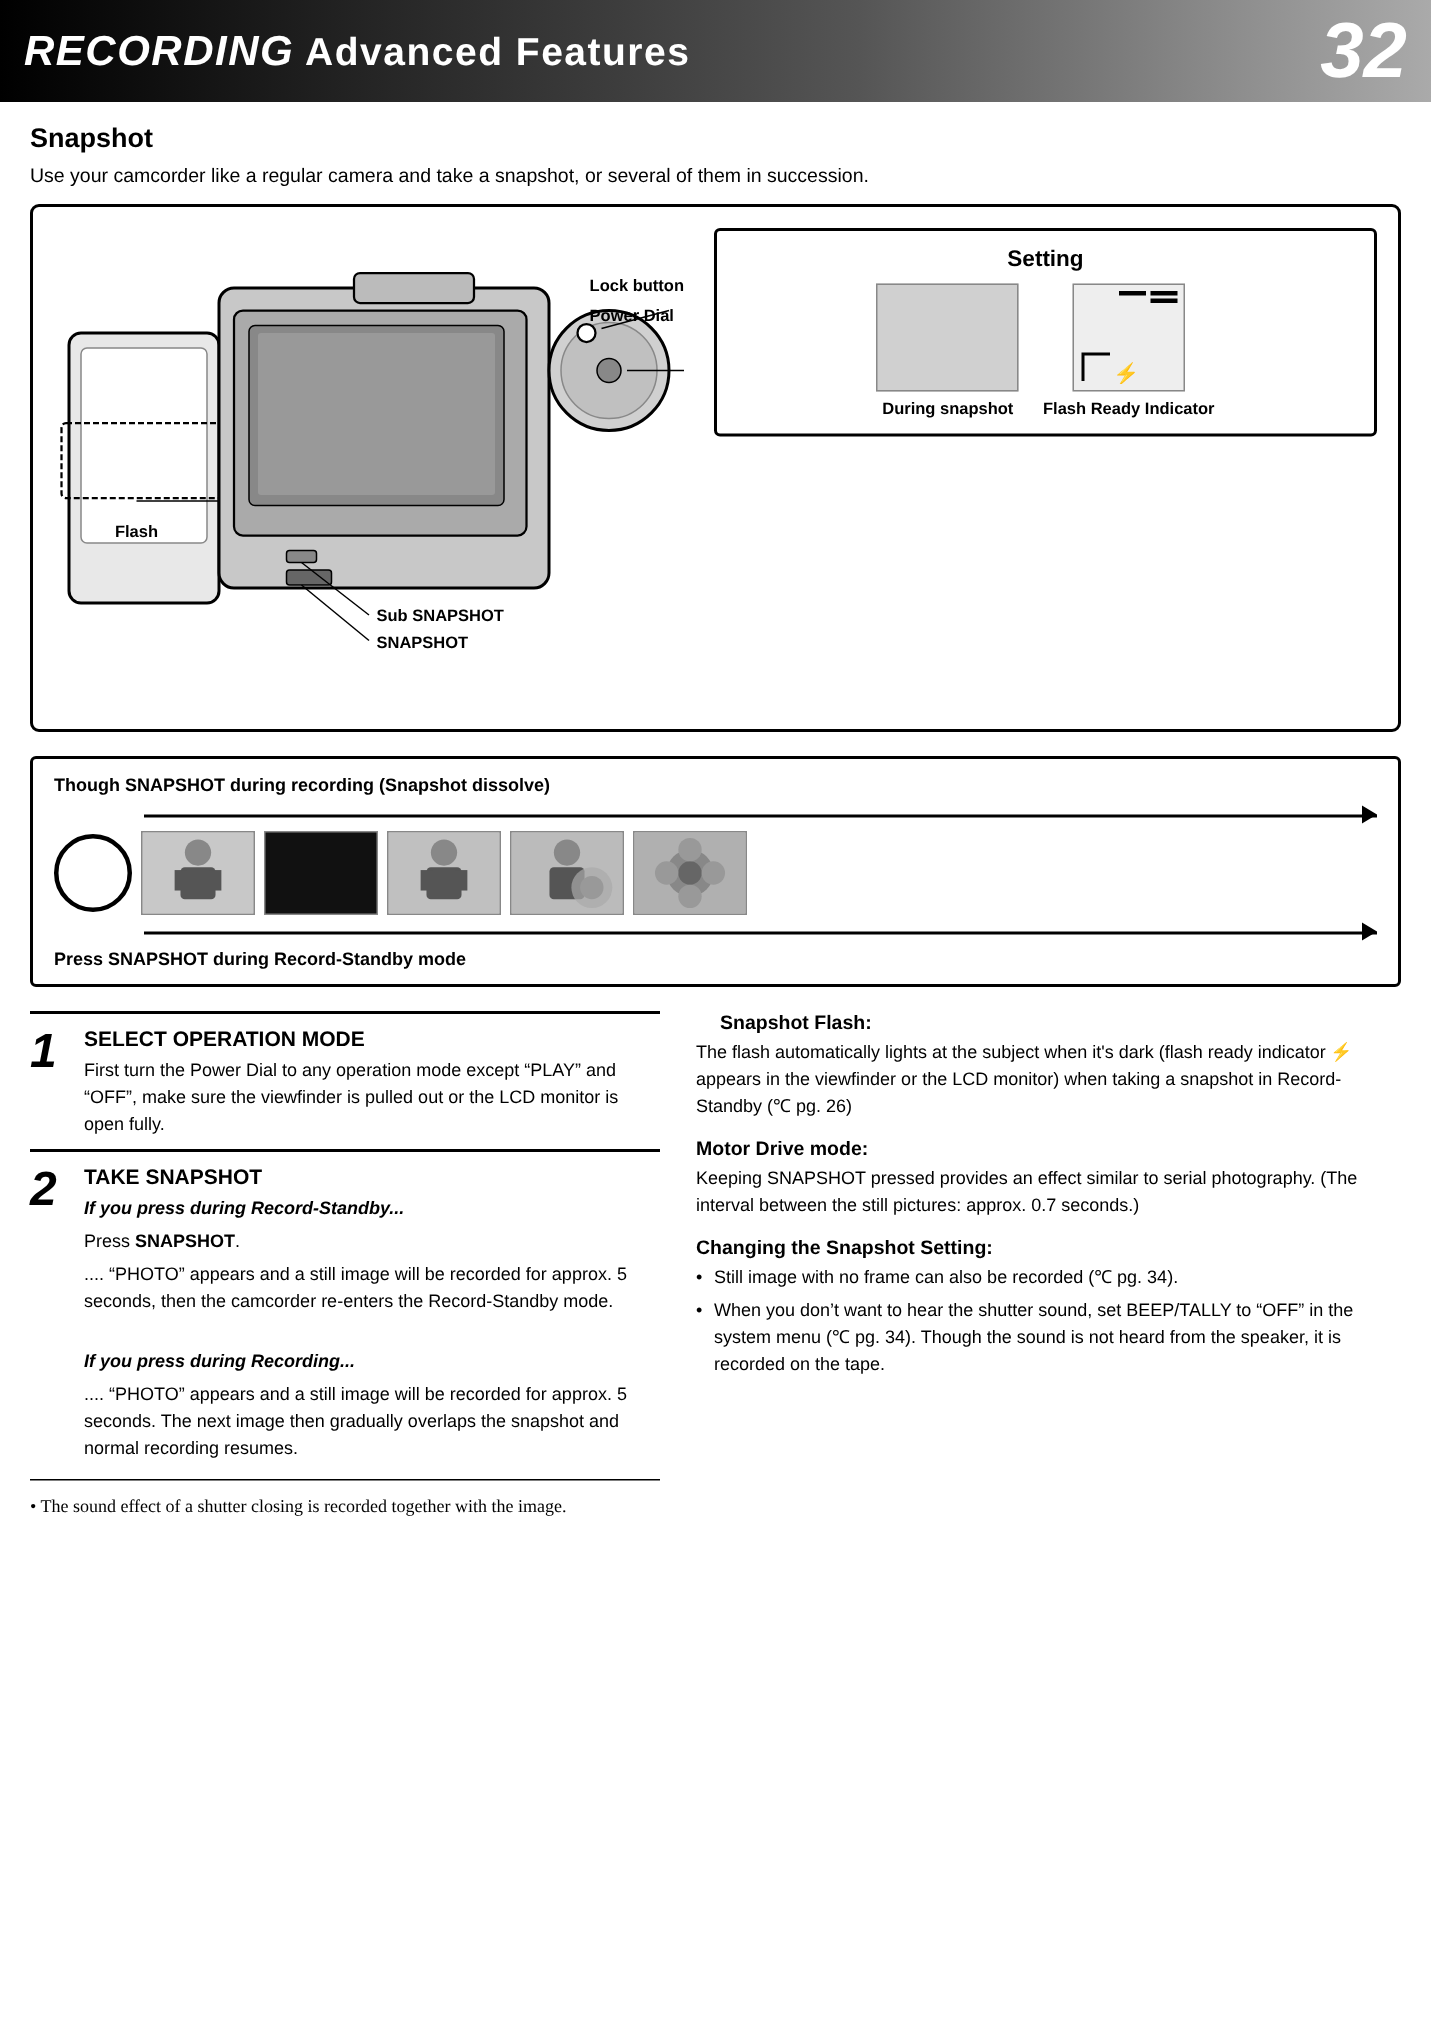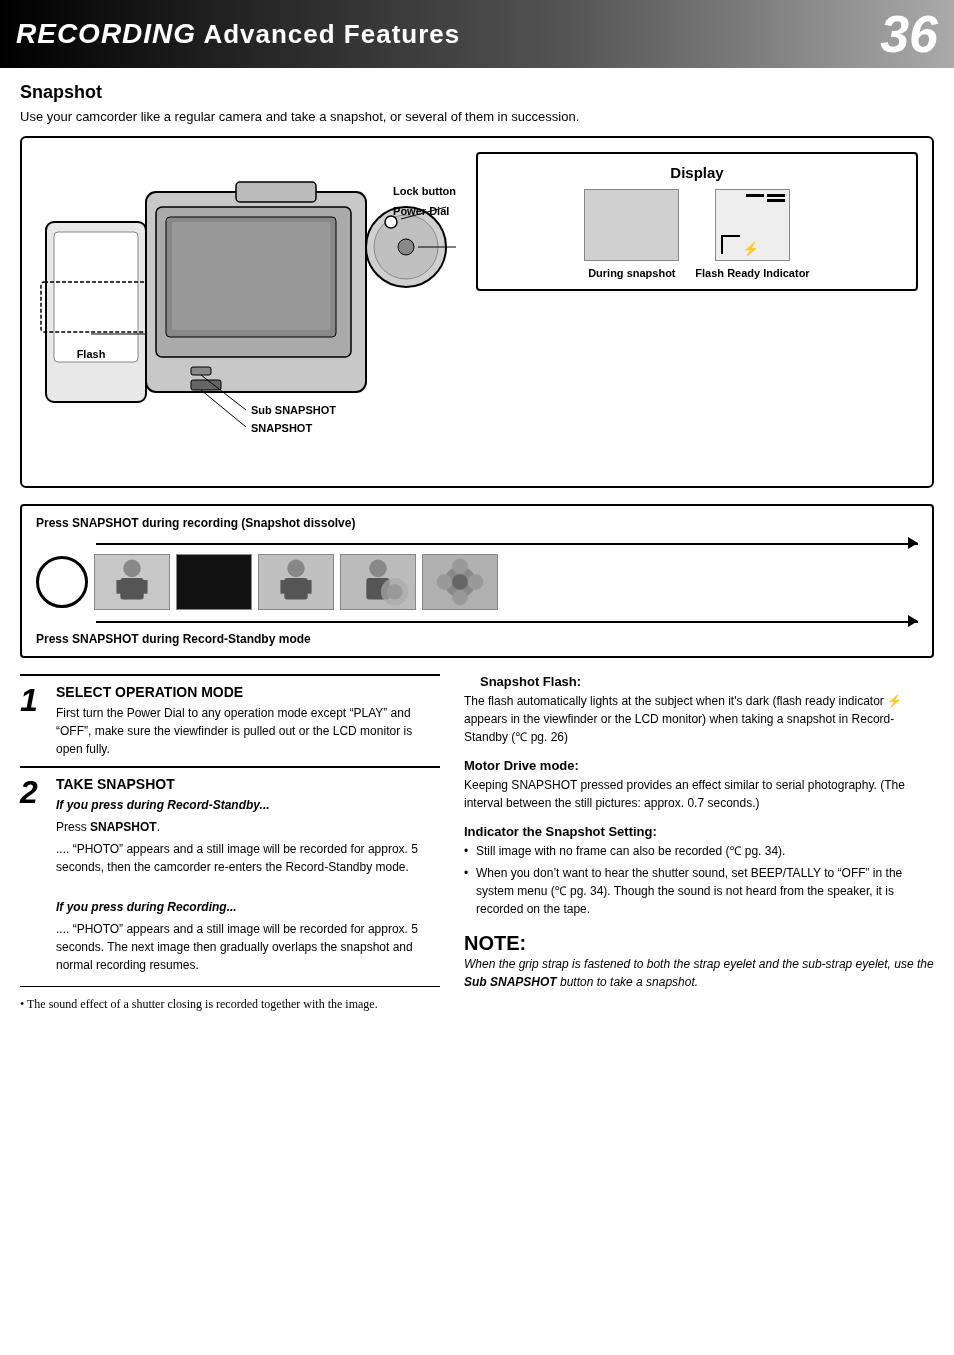--- a/index.html
+++ b/index.html
@@ -276,21 +276,21 @@
       font-weight: bold;
     }
   </style>
 </head>
 <body>
 
 <div class="header">
   <div class="header-title">
     <em>RECORDING</em><span class="adv"> Advanced Features</span>
   </div>
-  <div class="header-page">36</div>
+  <div class="header-page">32</div>
 </div>
 
 <div class="content">
 
   <div class="section-title">Snapshot</div>
   <div class="section-intro">Use your camcorder like a regular camera and take a snapshot, or several of them in succession.</div>
 
   <div class="diagram-box">
 
     <div class="camcorder-area">
@@ -338,21 +338,21 @@
       </svg>
       
       <div style="position:absolute; top:30px; right:0px; font-size:11px; font-weight:bold; line-height:1.8;">
         <div>Lock button</div>
         <div>Power Dial</div>
       </div>
     </div>
 
     <div class="display-area">
       <div class="display-box">
-        <div class="display-box-title">Display</div>
+        <div class="display-box-title">Setting</div>
         <div class="display-screens">
 
           <div class="screen-item">
             <div class="screen-rect"></div>
             <div class="screen-label">During snapshot</div>
           </div>
 
           <div class="screen-item">
             <div class="flash-ready-box">
               <div class="flash-lines">
@@ -369,21 +369,21 @@
               </svg>
             </div>
             <div class="screen-label">Flash Ready Indicator</div>
           </div>
         </div>
       </div>
     </div>
   </div>
 
   <div class="sequence-box">
-    <div class="sequence-label">Press SNAPSHOT during recording (Snapshot dissolve)</div>
+    <div class="sequence-label">Though SNAPSHOT during recording (Snapshot dissolve)</div>
 
     <div style="position:relative; height:10px; margin-bottom:6px;">
       <div style="position:absolute;top:50%;left:60px;right:0;height:2px;background:#000;"></div>
       <div style="position:absolute;top:50%;right:0;transform:translateY(-50%);width:0;height:0;border-top:6px solid transparent;border-bottom:6px solid transparent;border-left:10px solid #000;"></div>
     </div>
 
     <div style="display:flex;align-items:center;gap:6px;margin-bottom:6px;">
 
       <div style="width:52px;height:52px;border:3px solid #000;border-radius:50%;background:#fff;flex-shrink:0;"></div>
 
@@ -471,28 +471,22 @@
       </div>
     </div>
 
     <div class="steps-right">
       <div class="right-heading">Snapshot Flash:</div>
       <div class="right-body">The flash automatically lights at the subject when it's dark (flash ready indicator ⚡ appears in the viewfinder or the LCD monitor) when taking a snapshot in Record-Standby (℃ pg. 26)</div>
 
       <div class="right-heading">Motor Drive mode:</div>
       <div class="right-body">Keeping SNAPSHOT pressed provides an effect similar to serial photography. (The interval between the still pictures: approx. 0.7 seconds.)</div>
 
-      <div class="right-heading">Indicator the Snapshot Setting:</div>
+      <div class="right-heading">Changing the Snapshot Setting:</div>
       <div class="right-body">
         <span class="bullet-item">Still image with no frame can also be recorded (℃ pg. 34).</span>
         <span class="bullet-item" style="display:block;margin-top:4px;">When you don’t want to hear the shutter sound, set BEEP/TALLY to “OFF” in the system menu (℃ pg. 34). Though the sound is not heard from the speaker, it is recorded on the tape.</span>
       </div>
 
-      <div class="note-block">
-        <div class="note-title">NOTE:</div>
-        <div class="note-body">
-          <em>When the grip strap is fastened to both the strap eyelet and the sub-strap eyelet, use the <strong>Sub SNAPSHOT</strong> button to take a snapshot.</em>
-        </div>
-      </div>
     </div>
   </div>
 
 </div>
 
 </body></html>

